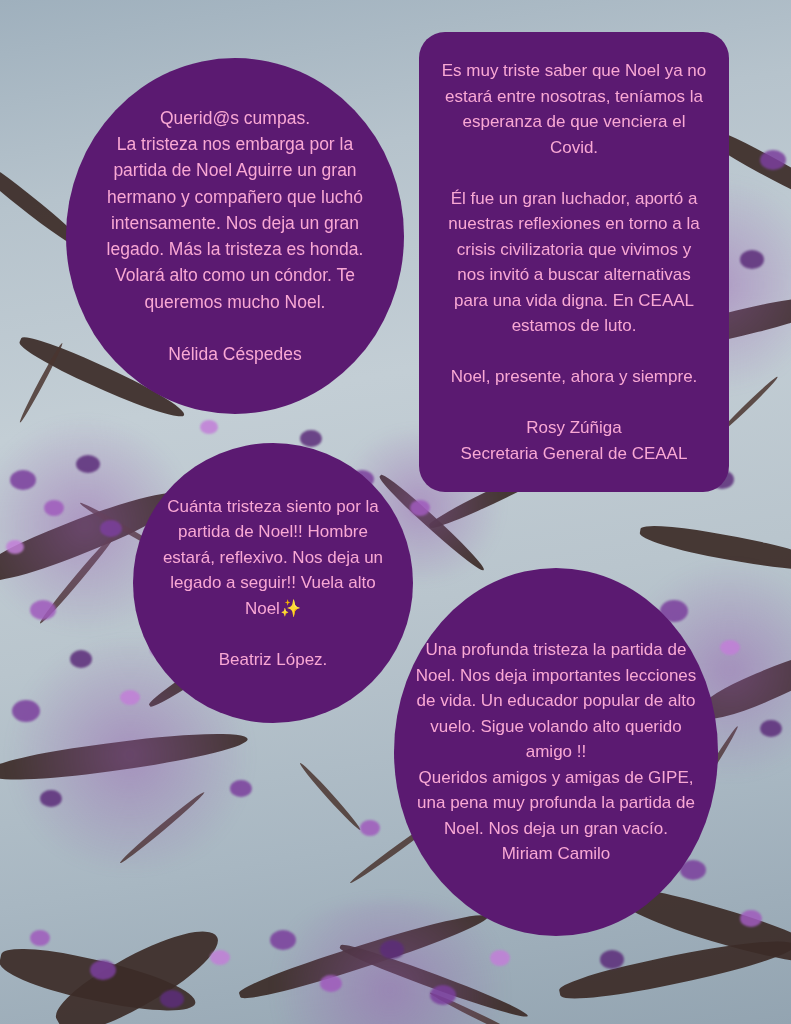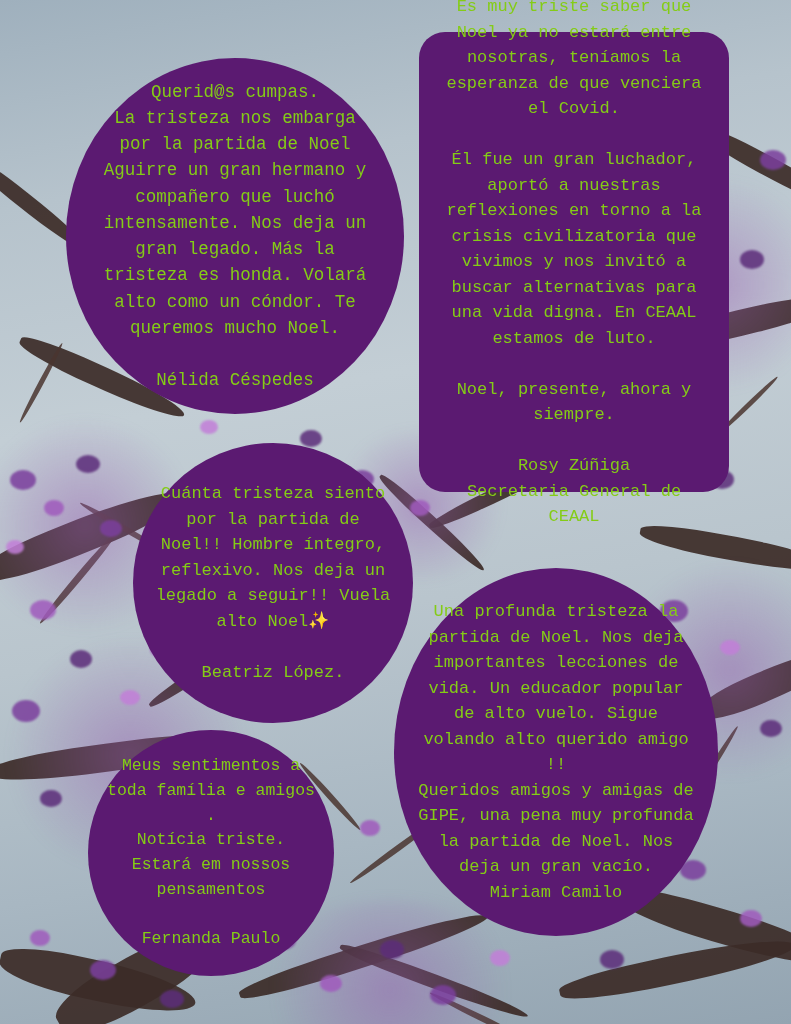--- a/index.html
+++ b/index.html
@@ -53,28 +53,27 @@
   .haze {
     position: absolute;
     border-radius: 50%;
     background: radial-gradient(circle, rgba(150,90,175,.45), rgba(150,90,175,0) 70%);
     filter: blur(6px);
   }
 
   
   .bubble {
     position: absolute;
-    color: #84cc16;
+    color: #f9a8d4;
     background: #5b1a71;
     text-align: center;
     display: flex;
     align-items: center;
     justify-content: center;
     box-sizing: border-box;
-    font-family: Liberation Mono, monospace;
   }
   .bubble p {
     margin: 0;
     white-space: pre-line;
     line-height: 1.5;
   }
   .bubble.circle { border-radius: 50%; }
   .bubble.rounded { border-radius: 26px; }
 
   
@@ -213,31 +212,25 @@
 
 Él fue un gran luchador, aportó a nuestras reflexiones en torno a la crisis civilizatoria que vivimos y nos invitó a buscar alternativas para una vida digna. En CEAAL estamos de luto.
 
 Noel, presente, ahora y siempre.
 
 Rosy Zúñiga
 Secretaria General de CEAAL</p>
   </div>
 
   <div class="bubble circle" id="bubble-beatriz">
-    <p>Cuánta tristeza siento por la partida de Noel!! Hombre íntegro, reflexivo. Nos deja un legado a seguir!! Vuela alto Noel✨
+    <p>Cuánta tristeza siento por la partida de Noel!! Hombre estará, reflexivo. Nos deja un legado a seguir!! Vuela alto Noel✨
 
 Beatriz López.</p>
   </div>
 
   <div class="bubble circle" id="bubble-miriam">
     <p>Una profunda tristeza la partida de Noel. Nos deja importantes lecciones de vida. Un educador popular de alto vuelo. Sigue volando alto querido amigo !!
 Queridos amigos y amigas de GIPE, una pena muy profunda la partida de Noel. Nos deja un gran vacío.
 Miriam Camilo</p>
   </div>
 
-  <div class="bubble circle" id="bubble-fernanda">
-    <p>Meus sentimentos a toda família e amigos .
-Notícia triste. Estará em nossos pensamentos
-
-Fernanda Paulo</p>
-  </div>
 
 </div>
 
 </body></html>

